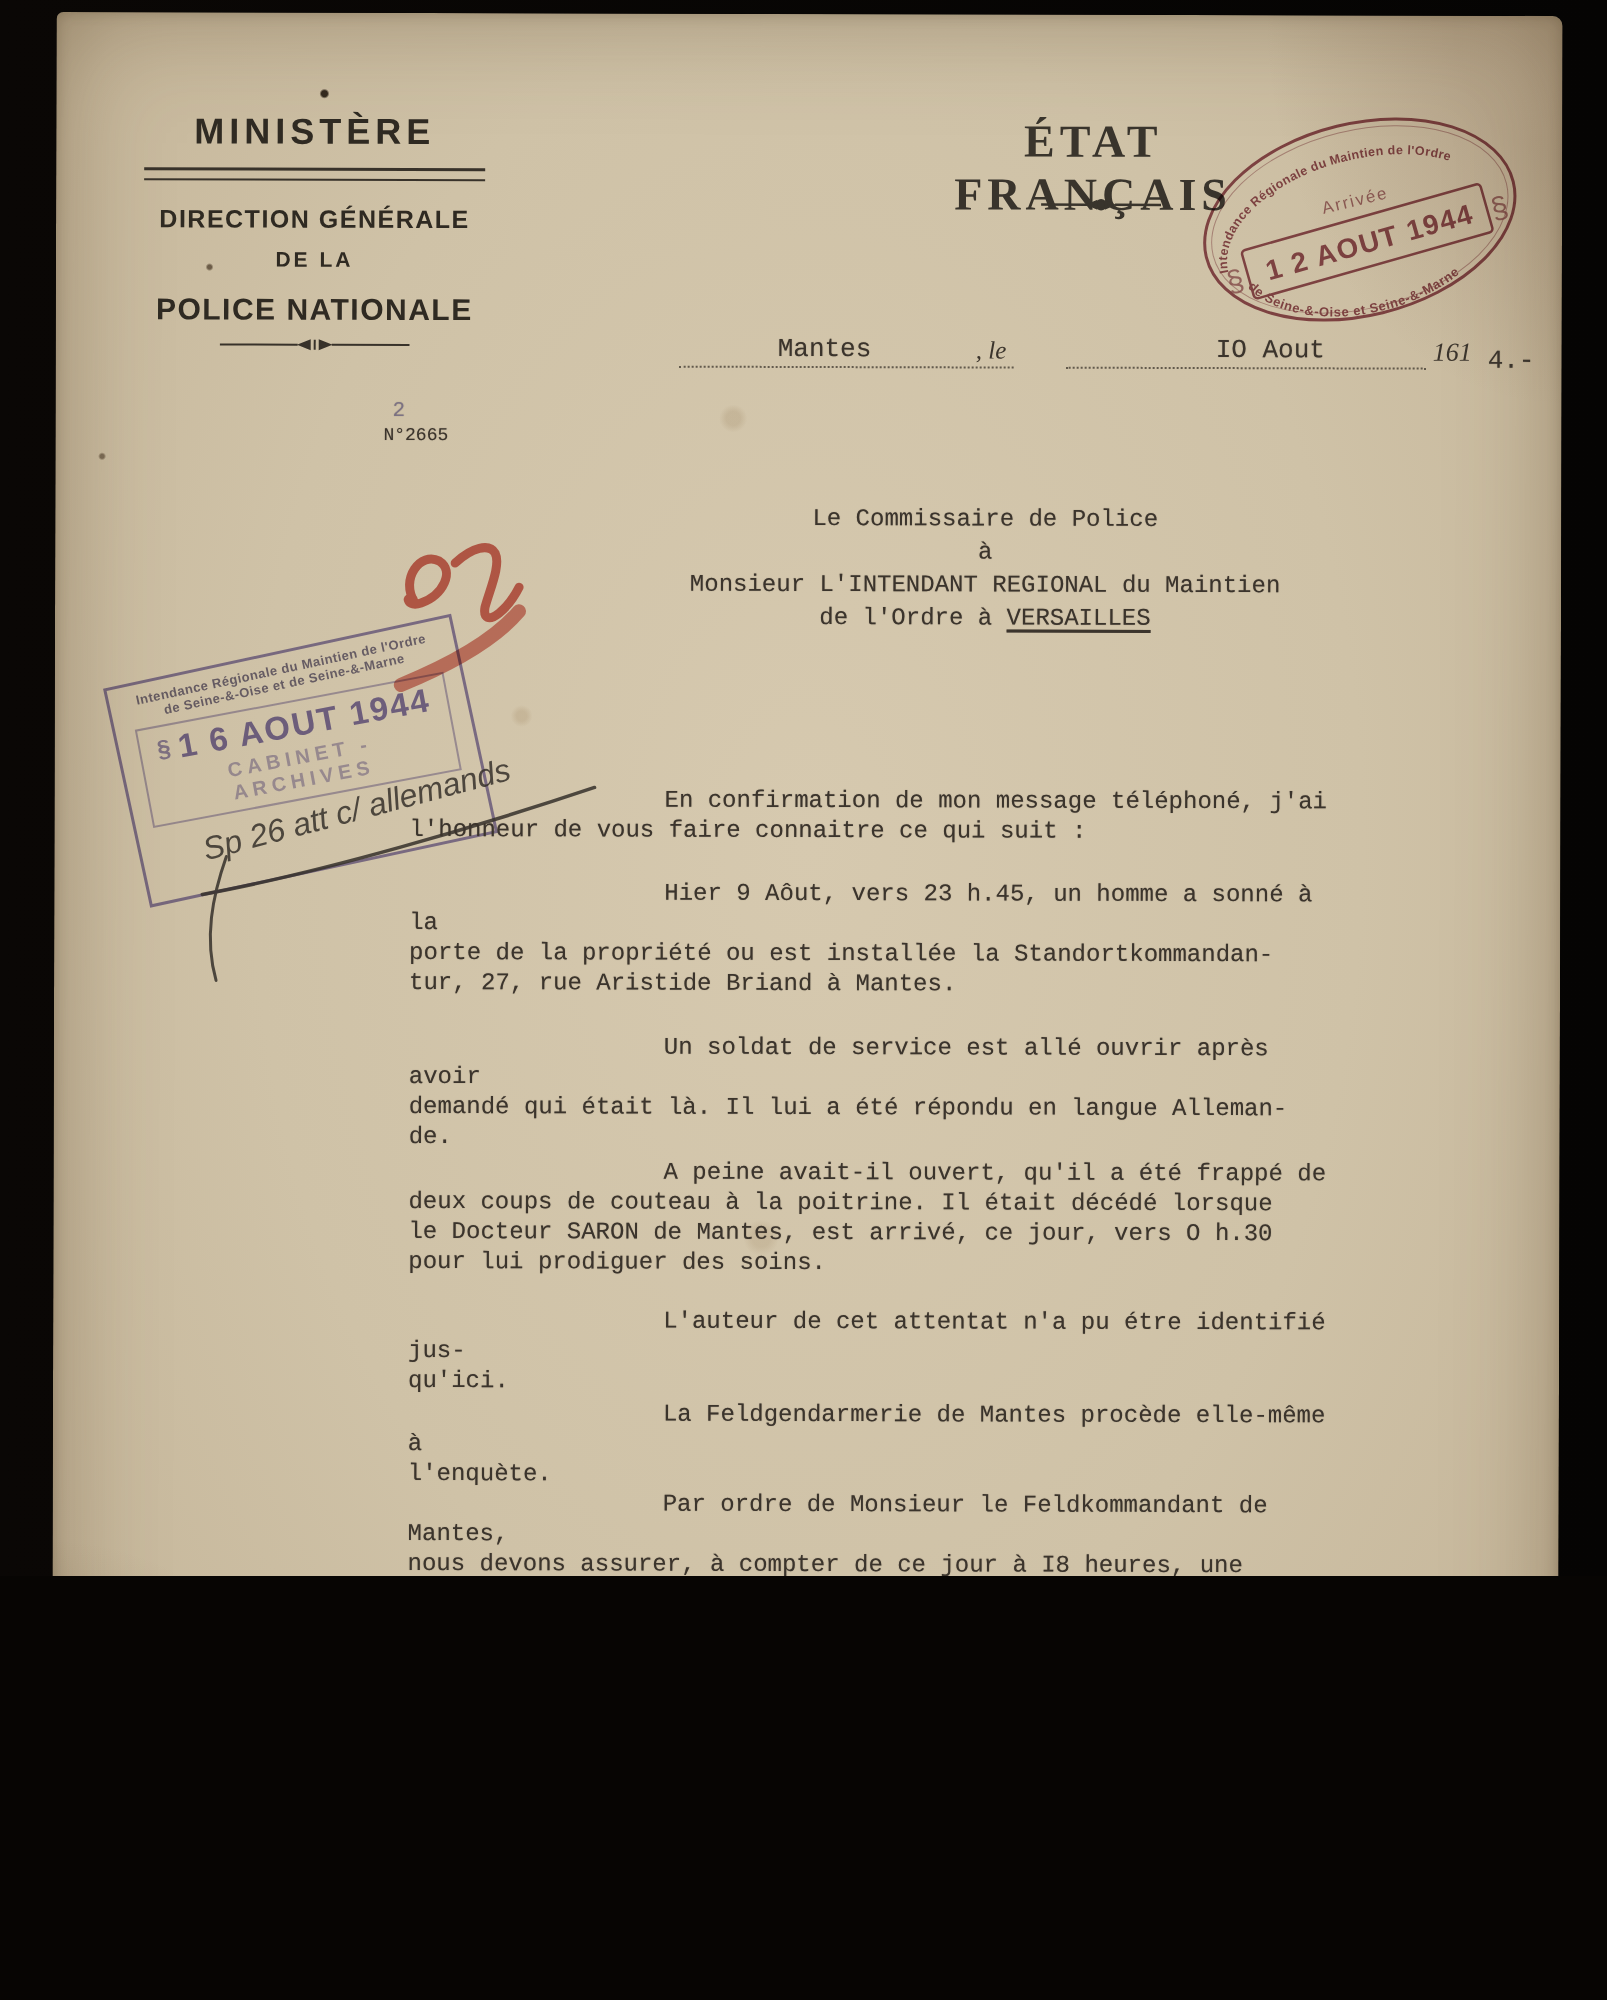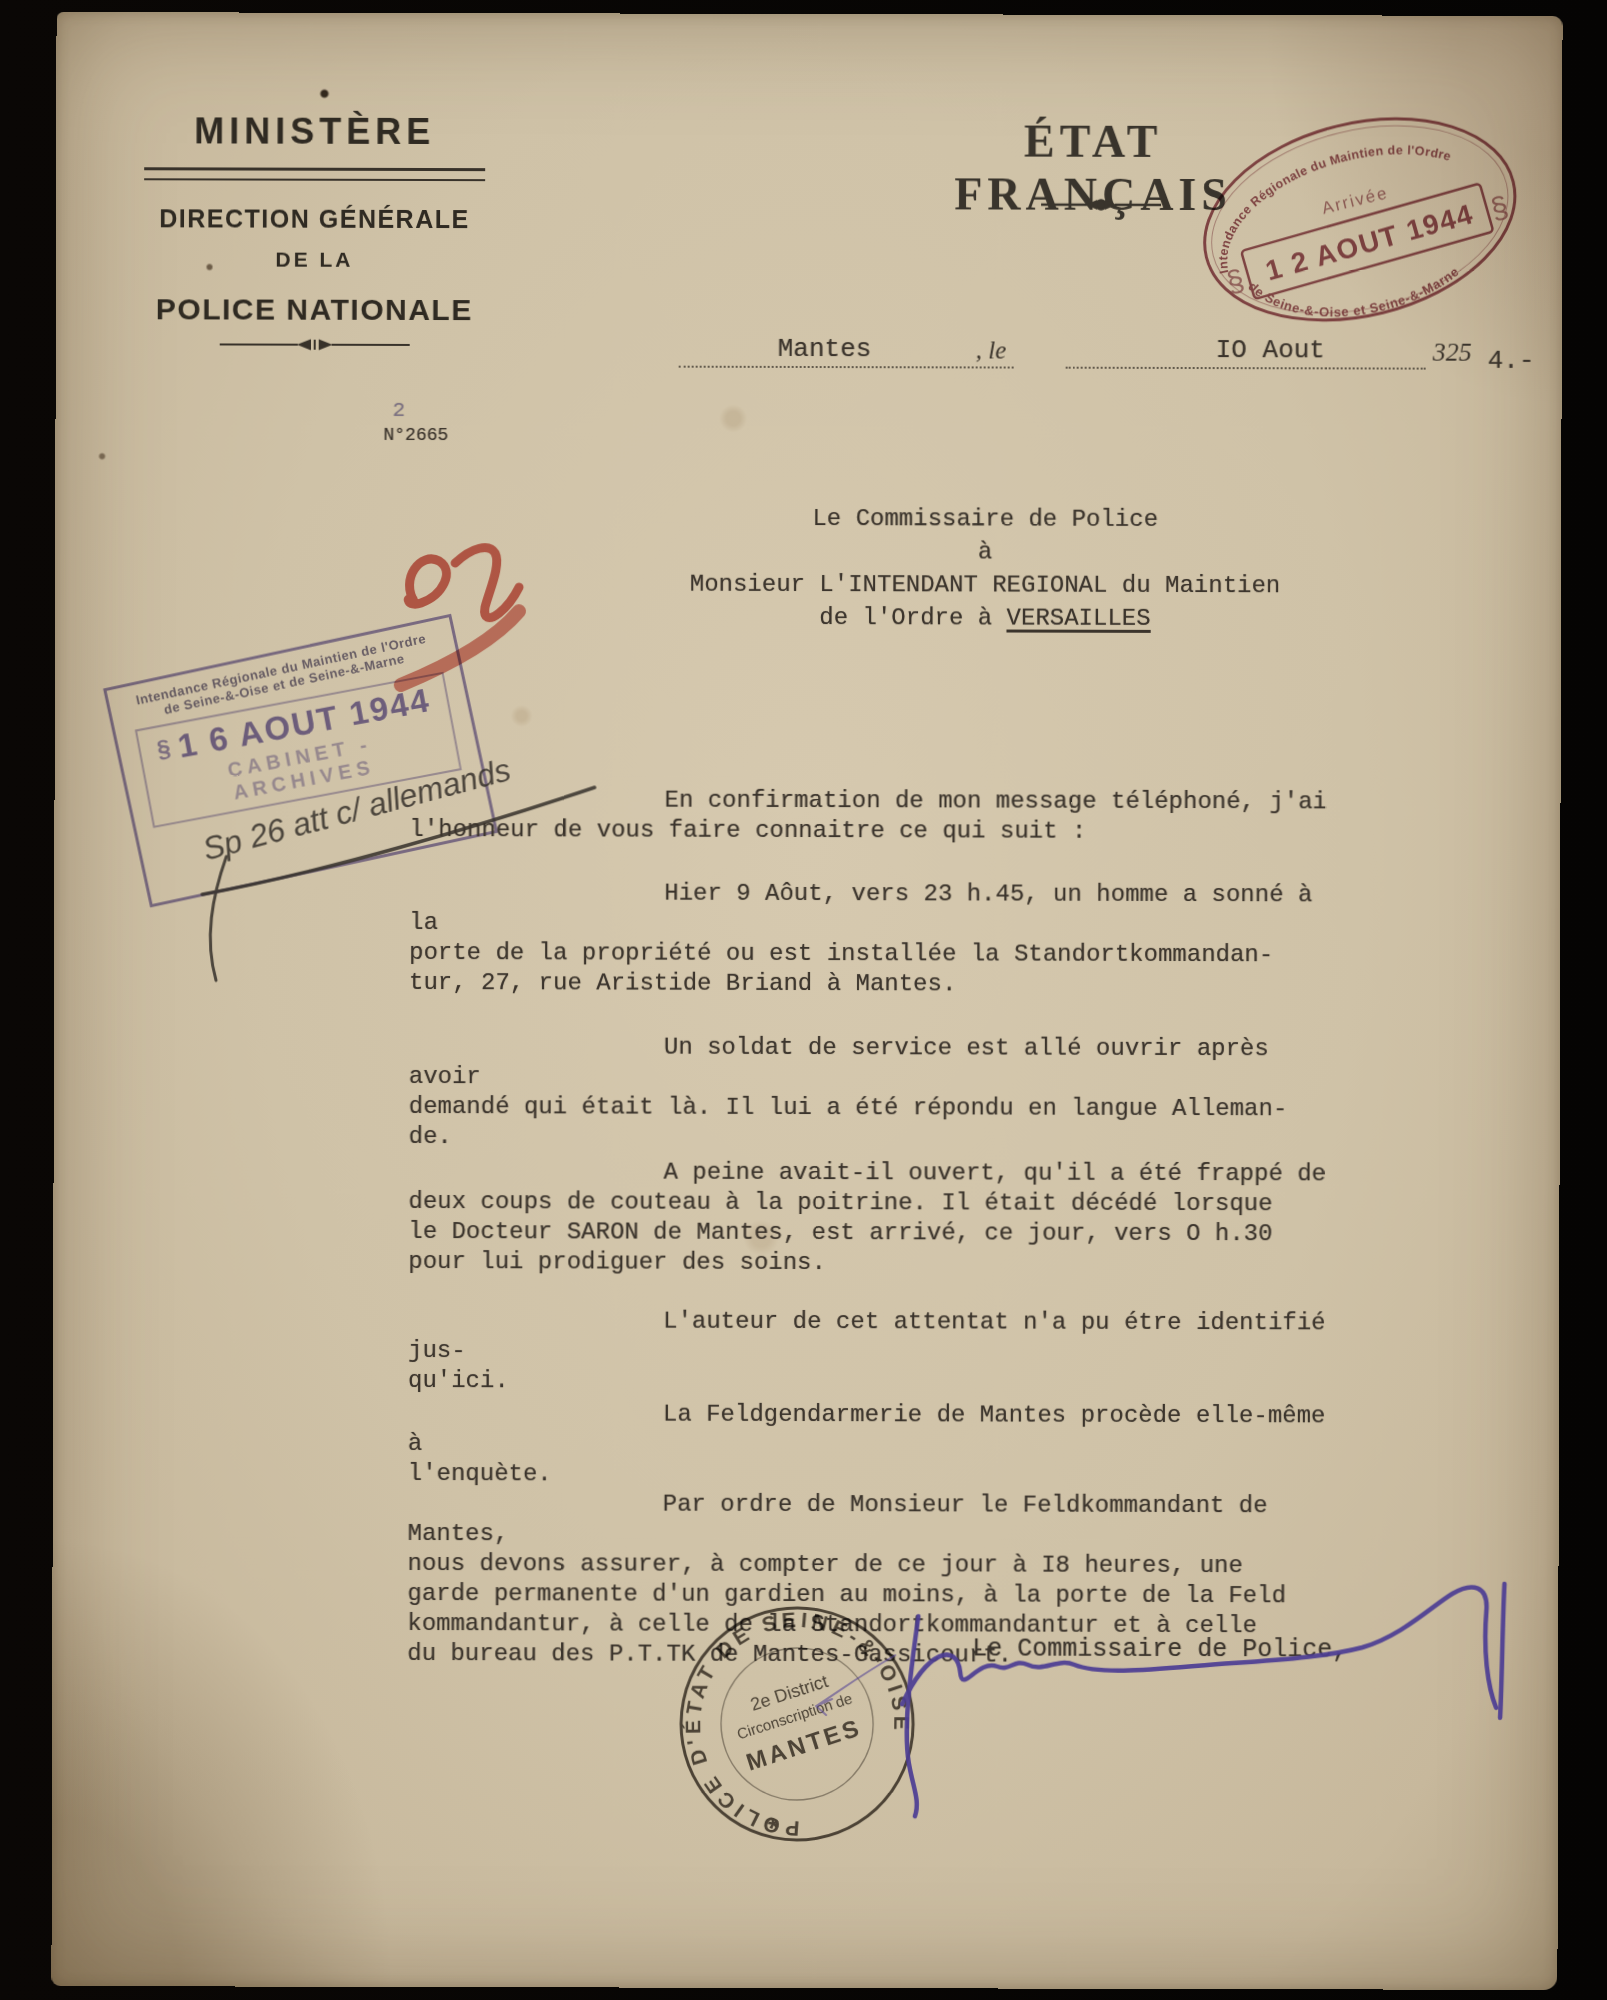--- a/index.html
+++ b/index.html
@@ -1,16 +1,16 @@
 <!DOCTYPE html>
 <html><head>
 <meta charset="utf-8">
 <style>
   html,body{margin:0;padding:0;background:#070503;}
-  #canvas{position:relative;width:1607px;height:2000px;background:
+  #canvas{position:relative;width:1607px;height:1576px;background:
     linear-gradient(90deg,#0a0705 0%,#050403 100%);overflow:hidden;
     font-family:"Liberation Sans",sans-serif;}
   #paper{position:absolute;left:54px;top:14px;width:1506px;height:1974px;
     border-radius:7px 10px 14px 9px;transform:rotate(.15deg);
     background:
       radial-gradient(circle at 17.8% 4.1%, rgba(25,16,8,.85) 0 3px, rgba(25,16,8,0) 5px),
       radial-gradient(circle at 10.2% 12.9%, rgba(45,28,12,.6) 0 2px, rgba(45,28,12,0) 4px),
       radial-gradient(circle at 3.1% 22.5%, rgba(45,28,12,.5) 0 2px, rgba(45,28,12,0) 4px),
       radial-gradient(circle at 45% 20.5%, rgba(120,88,46,.14) 0 7px, rgba(120,88,46,0) 14px),
       radial-gradient(circle at 47% 62%, rgba(120,88,46,.12) 0 9px, rgba(120,88,46,0) 18px),
@@ -119,21 +119,21 @@
         <text x="296" y="144" font-size="30" opacity=".75">§</text>
         <text font-size="13" font-weight="bold" letter-spacing="0.6"><textPath href="#arcBot" startOffset="6">de Seine-&amp;-Oise et Seine-&amp;-Marne</textPath></text>
       </g>
     </svg>
 
     <div class="abs dotted" id="dl-a"></div>
     <div class="abs dotted" id="dl-b"></div>
     <div class="abs mono" id="dl-place">Mantes</div>
     <div class="abs" id="dl-le">, le</div>
     <div class="abs mono" id="dl-day">IO Aout</div>
-    <div class="abs" id="dl-year-printed">325</div>
+    <div class="abs" id="dl-year-printed">161</div>
     <div class="abs mono" id="dl-year-typed">4.-</div>
 
     <div class="abs mono" id="addressee">
       <div>Le Commissaire de Police</div>
       <div>à</div>
       <div>Monsieur L'INTENDANT REGIONAL du Maintien</div>
       <div><span>de l'Ordre à </span><span class="und">VERSAILLES</span></div>
     </div>
 
     <svg class="abs stamp" style="left:320px;top:498px" width="180" height="200" aria-label="Cl">

